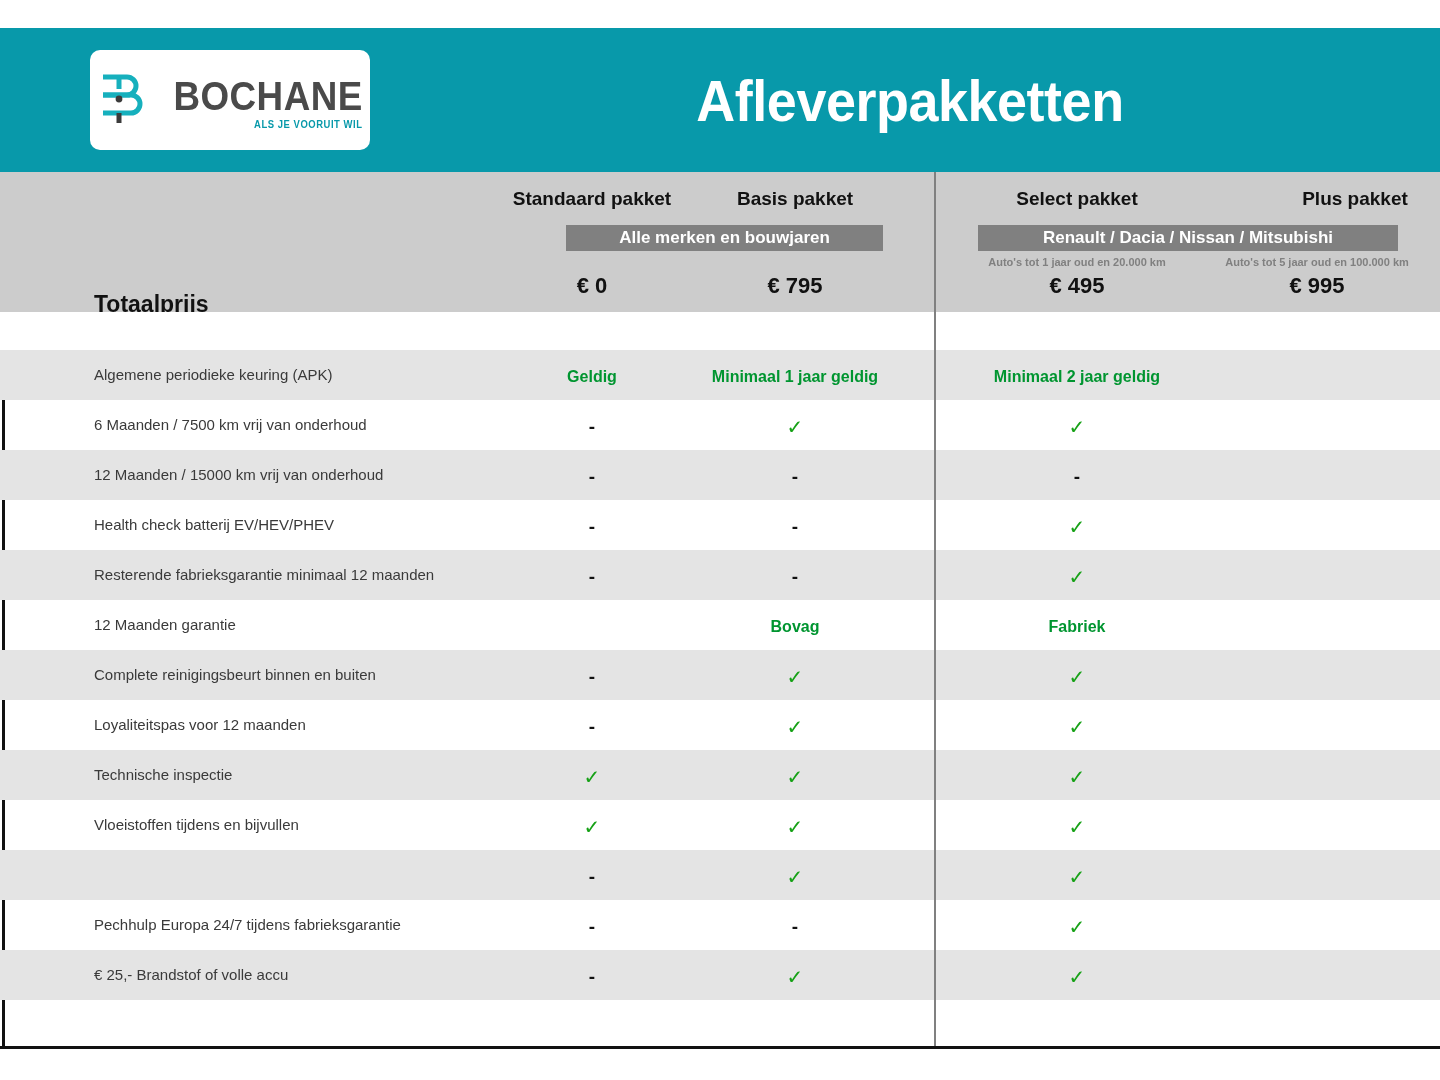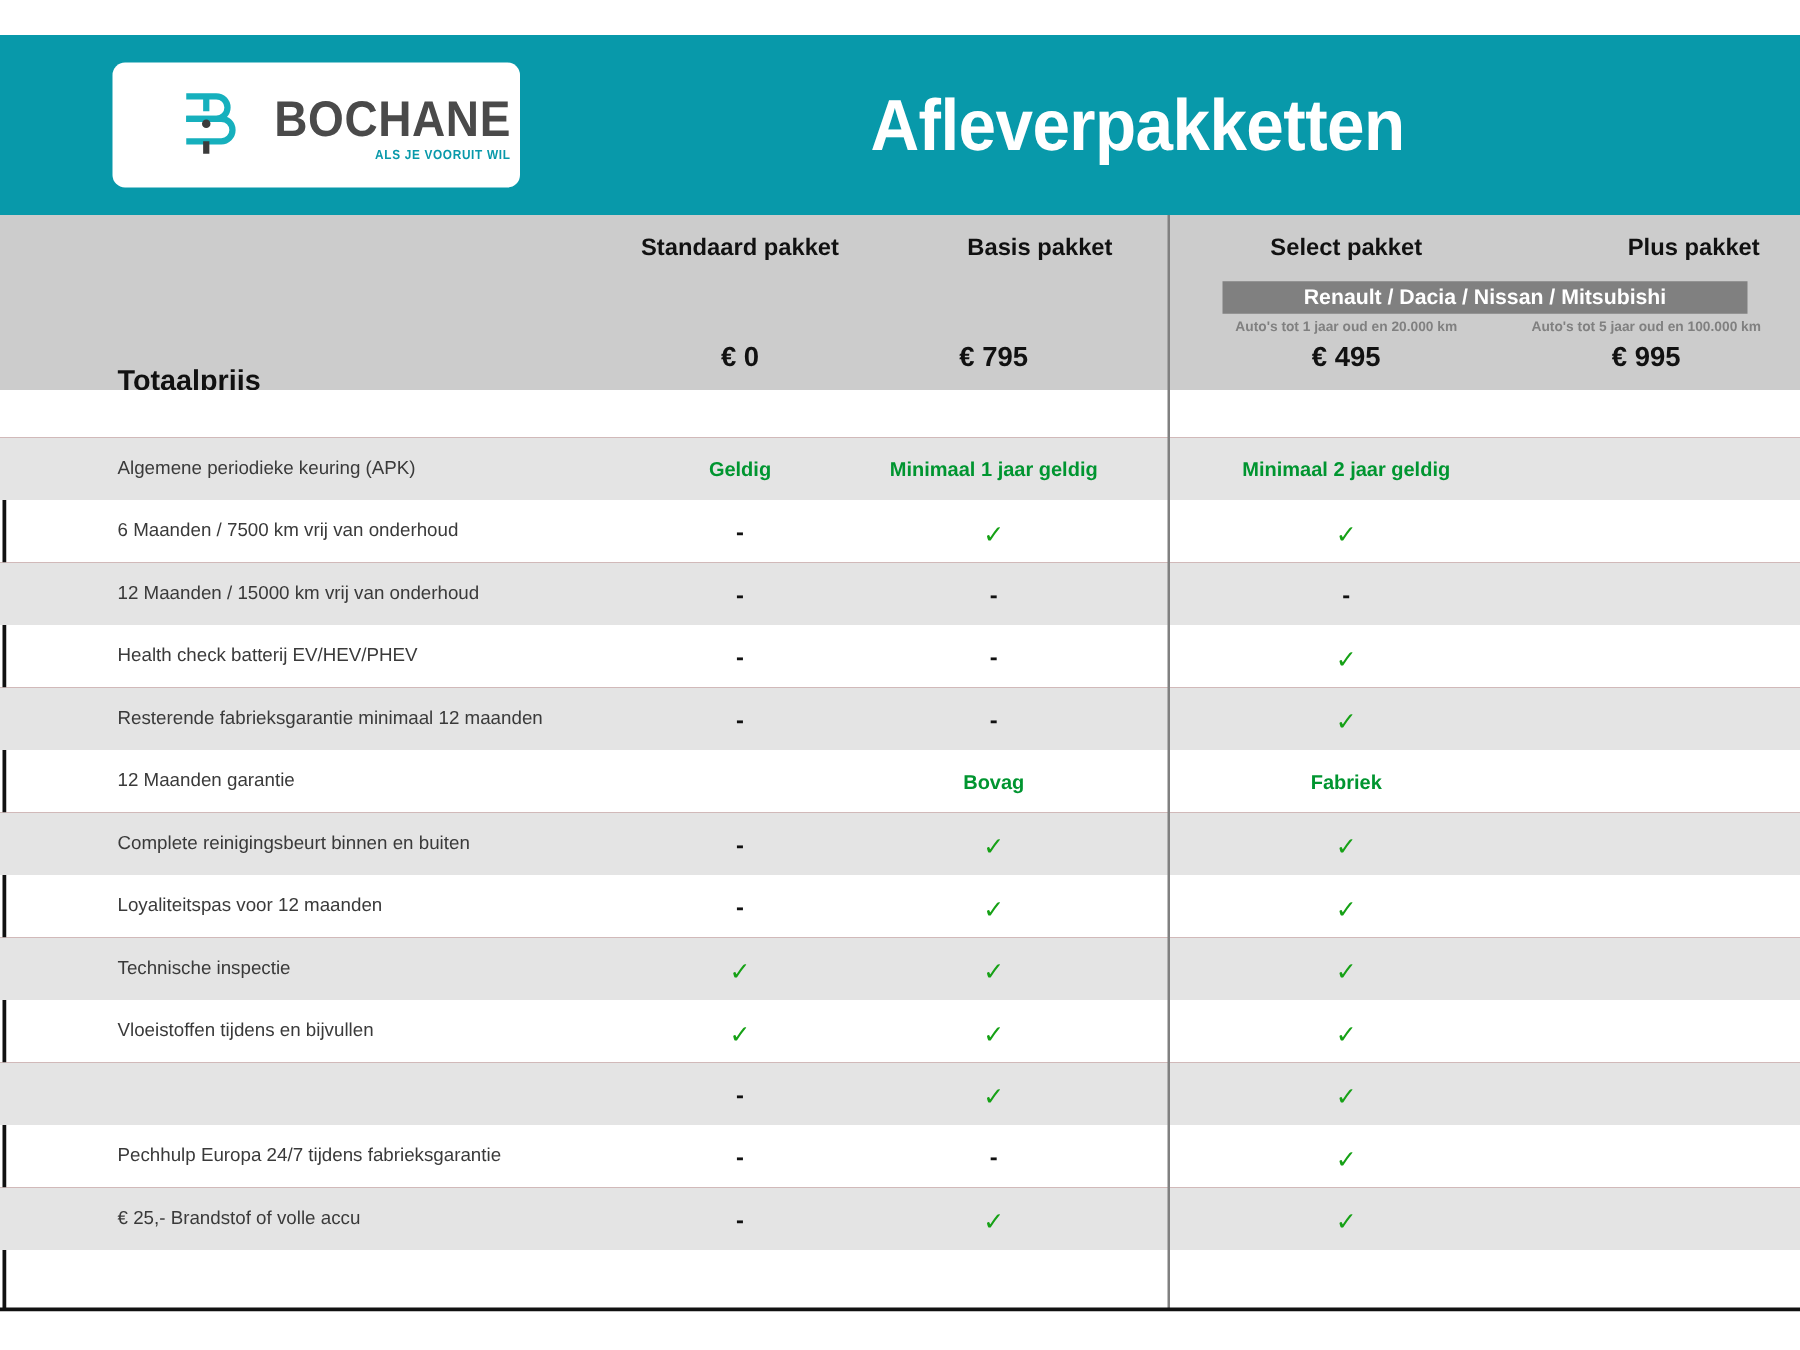--- a/index.html
+++ b/index.html
@@ -12,21 +12,21 @@
   .page{position:relative;width:1440px;height:1080px;}
 
   
   .hero{
     position:absolute;left:0;top:28px;width:1440px;height:144px;
     background:#0899aa;
   }
   .logo-box{
     position:absolute;left:90px;top:22px;width:280px;height:100px;
     background:#ffffff;border-radius:10px;
-    display:flex;align-items:center;justify-content:center;gap:10px;padding-left:46px;
+    display:flex;align-items:center;justify-content:center;gap:10px;
   }
   .logo-inner{display:flex;align-items:flex-end;gap:8px;}
   .logo-mark{width:52px;height:58px;display:block;}
   .logo-words{display:flex;flex-direction:column;align-items:flex-end;line-height:1;}
   .logo-name{
     font-family:"Liberation Sans", sans-serif;
     font-weight:bold;font-size:40px;letter-spacing:0.5px;
     color:#4a4a4a;transform:scaleX(0.92);transform-origin:right center;
   }
   .logo-tag{
@@ -44,21 +44,21 @@
   
   .colband{
     position:absolute;left:0;top:172px;width:1440px;height:140px;
     background:#cccccc;
   }
   .coltitle{
     position:absolute;top:16px;text-align:center;
     font-weight:bold;font-size:19px;color:#111111;
   }
   .coltitle.c1{left:497px;width:190px;}
-  .coltitle.c2{left:700px;width:190px;text-align:right;}
+  .coltitle.c2{left:700px;width:190px;}
   .coltitle.c3{left:982px;width:190px;}
   .coltitle.c4{left:1260px;width:190px;}
 
   .pill{
     position:absolute;height:26px;background:#808080;
     display:flex;align-items:center;justify-content:center;
     color:#ffffff;font-weight:bold;font-size:17px;
   }
   .pill.left{left:566px;top:53px;width:317px;}
   .pill.right{left:978px;top:53px;width:420px;text-align:right;}
@@ -157,20 +157,21 @@
 
     <div class="hero-title">Afleverpakketten</div>
   </div>
 
   <div class="colband">
     <div class="coltitle c1">Standaard pakket</div>
     <div class="coltitle c2">Basis pakket</div>
     <div class="coltitle c3">Select pakket</div>
     <div class="coltitle c4">Plus pakket</div>
 
+    <div class="pill left">Alle merken en bouwjaren</div>
     <div class="pill right">Renault / Dacia / Nissan / Mitsubishi</div>
 
     <div class="fineprint f3">Auto's tot 1 jaar oud en 20.000 km</div>
     <div class="fineprint f4">Auto's tot 5 jaar oud en 100.000 km</div>
 
     <div class="totaal-label">Totaalprijs</div>
     <div class="price p1">€ 0</div>
     <div class="price p2">€ 795</div>
     <div class="price p3">€ 495</div>
     <div class="price p4">€ 995</div>

